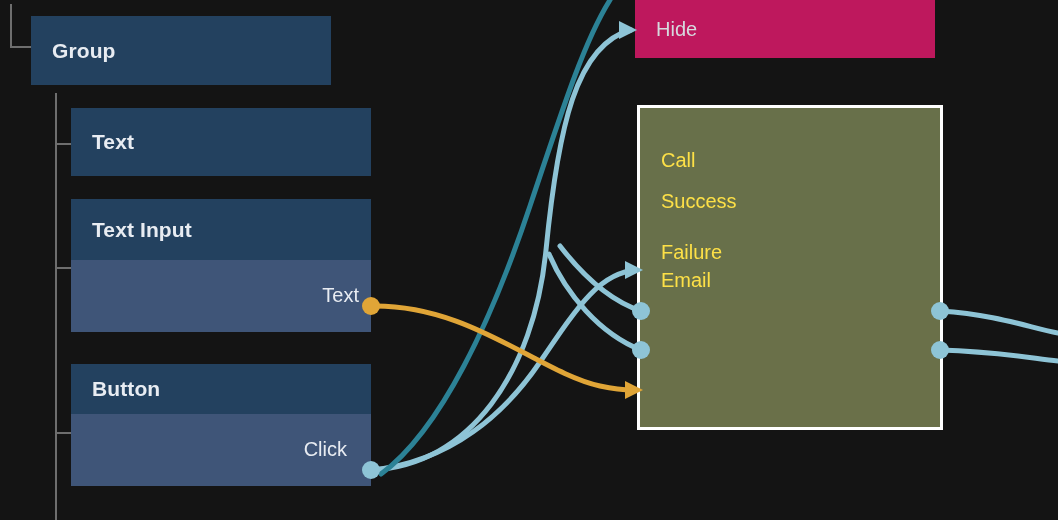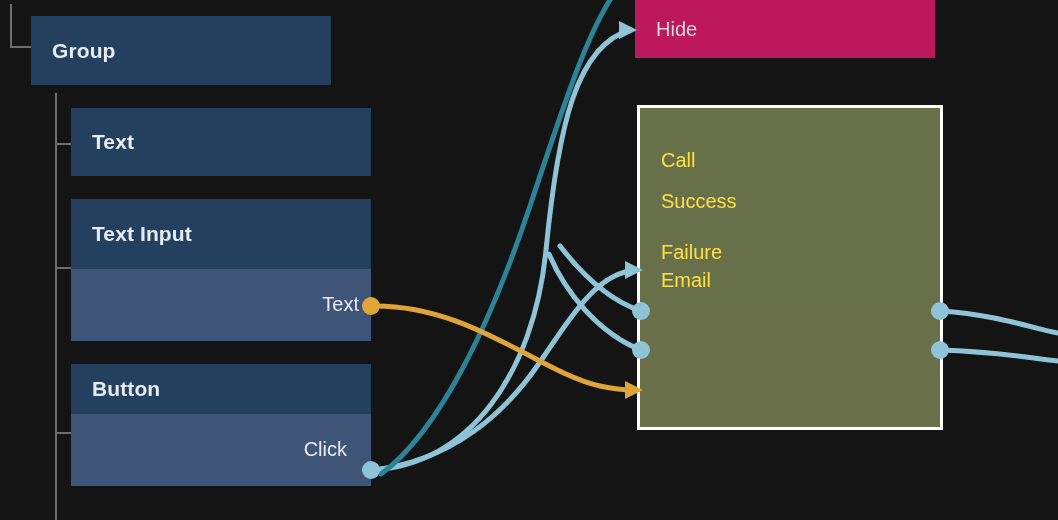--- a/index.html
+++ b/index.html
@@ -162,21 +162,21 @@
     </div>
   </div>
 
   <div class="node node-blue" style="left:71px; top:108px; width:300px;">
     <div class="node-header" style="height:68px;">
       <span class="node-title">Text</span>
     </div>
   </div>
 
   <div class="node node-blue" style="left:71px; top:199px; width:300px;">
-    <div class="node-header" style="height:70px;">
+    <div class="node-header" style="height:61px;">
       <span class="node-title">Text Input</span>
     </div>
     <div class="node-body" style="height:72px;">
       <div class="port-row-right" style="top:23px; right:0; height:24px;">
         <span class="port-label-out">Text</span>
       </div>
     </div>
   </div>
 
   <div class="node node-blue" style="left:71px; top:364px; width:300px;">

